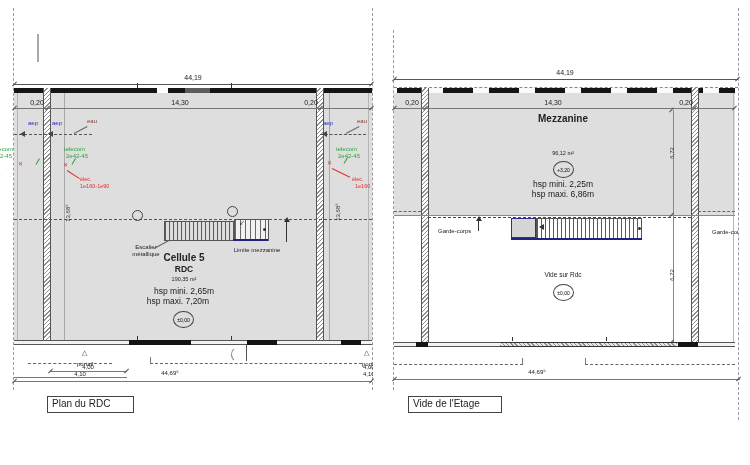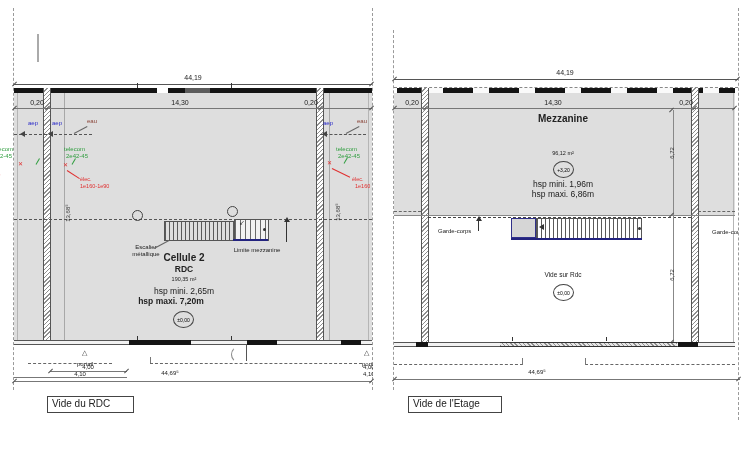--- a/index.html
+++ b/index.html
@@ -114,25 +114,25 @@
     <div class="abs" style="left:263px;top:228px;width:3px;height:3px;border-radius:50%;background:#333;"></div>
 
     <div class="t f6 ctr" style="left:126px;top:244px;width:40px;">Escalier</div>
     <div class="t f6 ctr" style="left:123px;top:251px;width:46px;">métallique</div>
     <div class="ld" style="left:154px;top:248px;width:17px;transform:rotate(-28deg);"></div>
 
     <div class="t f6 ctr" style="left:226px;top:247px;width:62px;">Limite mezzanine</div>
     <div class="vl" style="left:286px;top:222px;height:20px;background:#333;"></div>
     <div class="triup" style="left:284px;top:217px;"></div>
 
-    <div class="t f10 b ctr" style="left:134px;top:252px;width:100px;">Cellule 2</div>
+    <div class="t f10 b ctr" style="left:134px;top:252px;width:100px;">Cellule 5</div>
     <div class="t f85 b ctr" style="left:134px;top:265px;width:100px;">RDC</div>
     <div class="t f55 ctr" style="left:134px;top:276px;width:100px;">190,35 m²</div>
     <div class="t f85 ctr" style="left:134px;top:287px;width:100px;">hsp mini. 2,65m</div>
-    <div class="t f85 ctr" style="left:121px;top:297px;width:100px;font-weight:bold;">hsp maxi. 7,20m</div>
+    <div class="t f85 ctr" style="left:128px;top:297px;width:100px;">hsp maxi. 7,20m</div>
     <div class="circle f5" style="left:173px;top:311px;width:19px;height:15px;">±0,00</div>
 
     <div class="vdim" style="left:51px;top:210px;width:34px;">13,68⁵</div>
     <div class="vdim" style="left:321px;top:209px;width:34px;">13,68⁵</div>
 
     <div class="abs" style="left:14px;top:340px;width:358px;height:5px;background:#f2f2f2;border-top:1px solid #555;border-bottom:1px solid #555;box-sizing:border-box;"></div>
     <div class="abs" style="left:129px;top:340px;width:62px;height:5px;background:#141414;"></div>
     <div class="abs" style="left:247px;top:340px;width:30px;height:5px;background:#141414;"></div>
     <div class="abs" style="left:341px;top:340px;width:20px;height:5px;background:#141414;"></div>
     <div class="vl" style="left:137px;top:336px;height:4px;background:#333;"></div>
@@ -163,21 +163,21 @@
     </div>
     <div class="clip" style="left:363px;top:371px;width:10px;height:8px;">
       <span class="t f6" style="left:0;top:0;">4,10</span>
     </div>
     <div class="t f6 ctr" style="left:140px;top:370px;width:60px;">44,69⁵</div>
     <div class="hl" style="left:14px;top:381px;width:358px;"></div>
     <div class="tick" style="left:14px;top:378px;"></div>
     <div class="tick" style="left:371px;top:378px;"></div>
 
     <div class="titlebox" style="left:47px;top:396px;width:85px;">
-      <span class="tx">Vide du RDC</span>
+      <span class="tx">Plan du RDC</span>
     </div>
   </div>
 
   <div>
 
     <div class="dashv" style="left:393px;top:30px;height:360px;"></div>
     <div class="dashv" style="left:738px;top:8px;height:412px;"></div>
 
     <div class="hl" style="left:394px;top:79px;width:344px;background:#555;"></div>
     <div class="tick" style="left:394px;top:76px;"></div>
@@ -201,21 +201,21 @@
     <div class="tick" style="left:425px;top:105px;"></div>
     <div class="tick" style="left:694px;top:105px;"></div>
     <div class="tick" style="left:734px;top:105px;"></div>
     <div class="t f7 ctr" style="left:399px;top:99px;width:26px;">0,20</div>
     <div class="t f7 ctr" style="left:523px;top:99px;width:60px;">14,30</div>
     <div class="t f7 ctr" style="left:673px;top:99px;width:26px;">0,20</div>
 
     <div class="t f10 b ctr" style="left:513px;top:113px;width:100px;">Mezzanine</div>
     <div class="t f55 ctr" style="left:513px;top:150px;width:100px;">96,12 m²</div>
     <div class="circle f5" style="left:553px;top:161px;width:19px;height:15px;">+3,20</div>
-    <div class="t f85 ctr" style="left:513px;top:180px;width:100px;">hsp mini. 1,96m</div>
+    <div class="t f85 ctr" style="left:513px;top:180px;width:100px;">hsp mini. 2,25m</div>
     <div class="t f85 ctr" style="left:513px;top:190px;width:100px;">hsp maxi. 6,86m</div>
 
     <div class="hl" style="left:394px;top:215px;width:341px;background:#888;"></div>
     <div class="dash" style="left:428px;top:217px;width:263px;border-color:#444;"></div>
     <div class="dash" style="left:394px;top:211px;width:27px;"></div>
     <div class="dash" style="left:698px;top:211px;width:37px;"></div>
     <div class="t f6" style="left:438px;top:228px;">Garde-corps</div>
     <div class="vl" style="left:478px;top:221px;height:10px;background:#333;"></div>
     <div class="triup" style="left:476px;top:216px;"></div>
     <div class="clip" style="left:712px;top:229px;width:26px;height:8px;">

